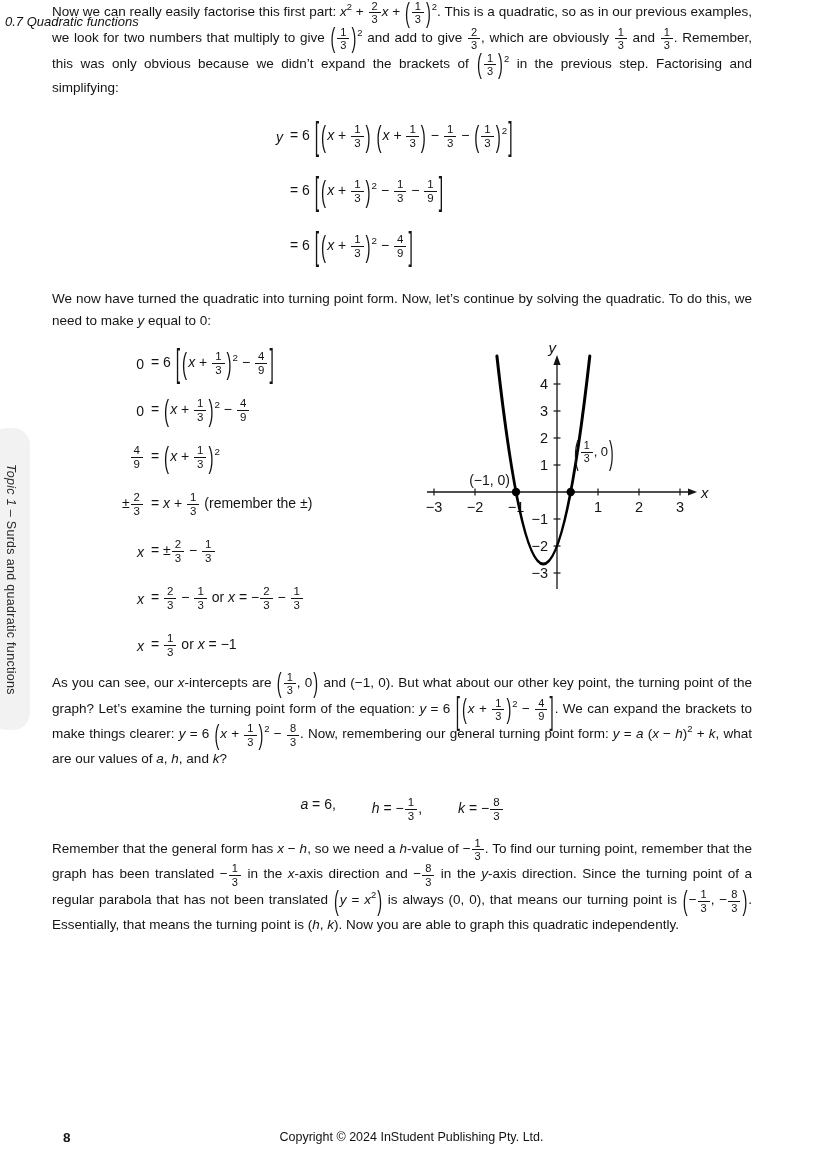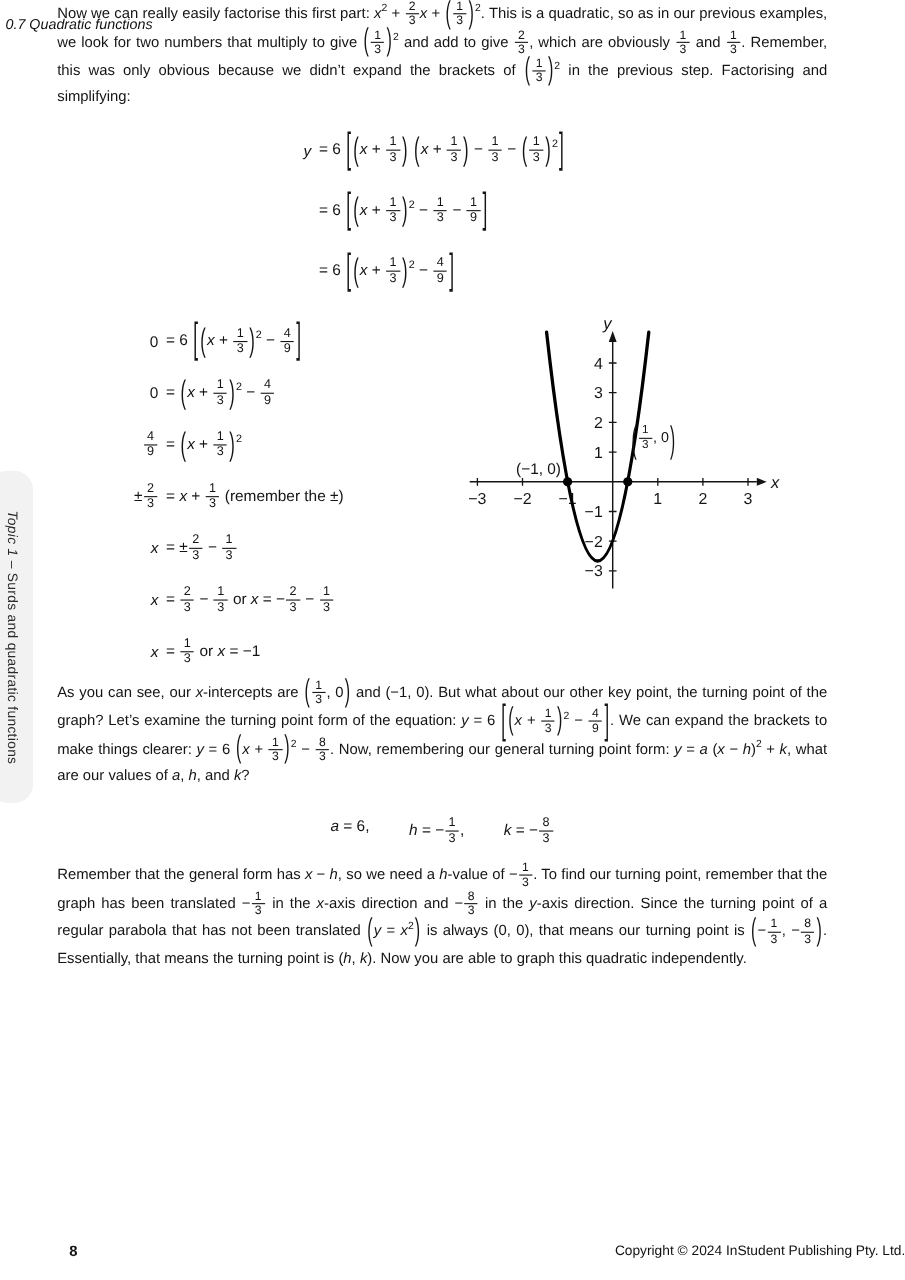--- a/index.html
+++ b/index.html
@@ -40,21 +40,21 @@
   .glab{font-size:15px;font-style:italic;fill:#141414;}
   .gpt{font-size:14px;fill:#141414;}
   
   .sidebar-tab{position:absolute;left:-10px;top:428px;width:40px;height:302px;background:#f2f2f2;
                border-radius:17px;display:flex;align-items:center;justify-content:center;}
   .sidebar-tab span{writing-mode:vertical-rl;white-space:nowrap;font-size:12.5px;color:#2a2a2a;
                     letter-spacing:0.3px;padding-left:2px;}
   
   .pagefoot{position:absolute;left:0;top:1130px;width:823px;}
   .pagenum{position:absolute;left:63px;top:0;font-weight:bold;font-size:13.5px;}
-  .copyright{display:block;text-align:right;font-size:12.5px;color:#121212;}
+  .copyright{display:block;text-align:center;font-size:12.5px;color:#121212;}
 </style>
 </head>
 <body>
 
 <div class="page">
 
   <div class="running-head">0.7 Quadratic functions</div>
 
   <div class="sidebar-tab">
     <span><i>Topic 1</i> – Surds and quadratic functions</span>
@@ -72,20 +72,21 @@
       <div class="eqrow">
         <span class="lhs"></span>
         <span class="rhs">= 6 <span class="bb">[</span><span class="bp">(</span><i>x</i> + <span class="frac"><span class="num">1</span><span class="den">3</span></span><span class="bp">)</span><sup>2</sup> − <span class="frac"><span class="num">1</span><span class="den">3</span></span> − <span class="frac"><span class="num">1</span><span class="den">9</span></span><span class="bb">]</span></span>
       </div>
       <div class="eqrow">
         <span class="lhs"></span>
         <span class="rhs">= 6 <span class="bb">[</span><span class="bp">(</span><i>x</i> + <span class="frac"><span class="num">1</span><span class="den">3</span></span><span class="bp">)</span><sup>2</sup> − <span class="frac"><span class="num">4</span><span class="den">9</span></span><span class="bb">]</span></span>
       </div>
     </div>
 
+    <p class="para">We now have turned the quadratic into turning point form. Now, let’s continue by solving the quadratic. To do this, we need to make <i>y</i> equal to 0:</p>
 
     <div class="columns">
       <div class="solvecol eqblock">
         <div class="eqrow">
           <span class="lhs">0</span>
           <span class="rhs">= 6 <span class="bb">[</span><span class="bp">(</span><i>x</i> + <span class="frac"><span class="num">1</span><span class="den">3</span></span><span class="bp">)</span><sup>2</sup> − <span class="frac"><span class="num">4</span><span class="den">9</span></span><span class="bb">]</span></span>
         </div>
         <div class="eqrow">
           <span class="lhs">0</span>
           <span class="rhs">= <span class="bp">(</span><i>x</i> + <span class="frac"><span class="num">1</span><span class="den">3</span></span><span class="bp">)</span><sup>2</sup> − <span class="frac"><span class="num">4</span><span class="den">9</span></span></span>

